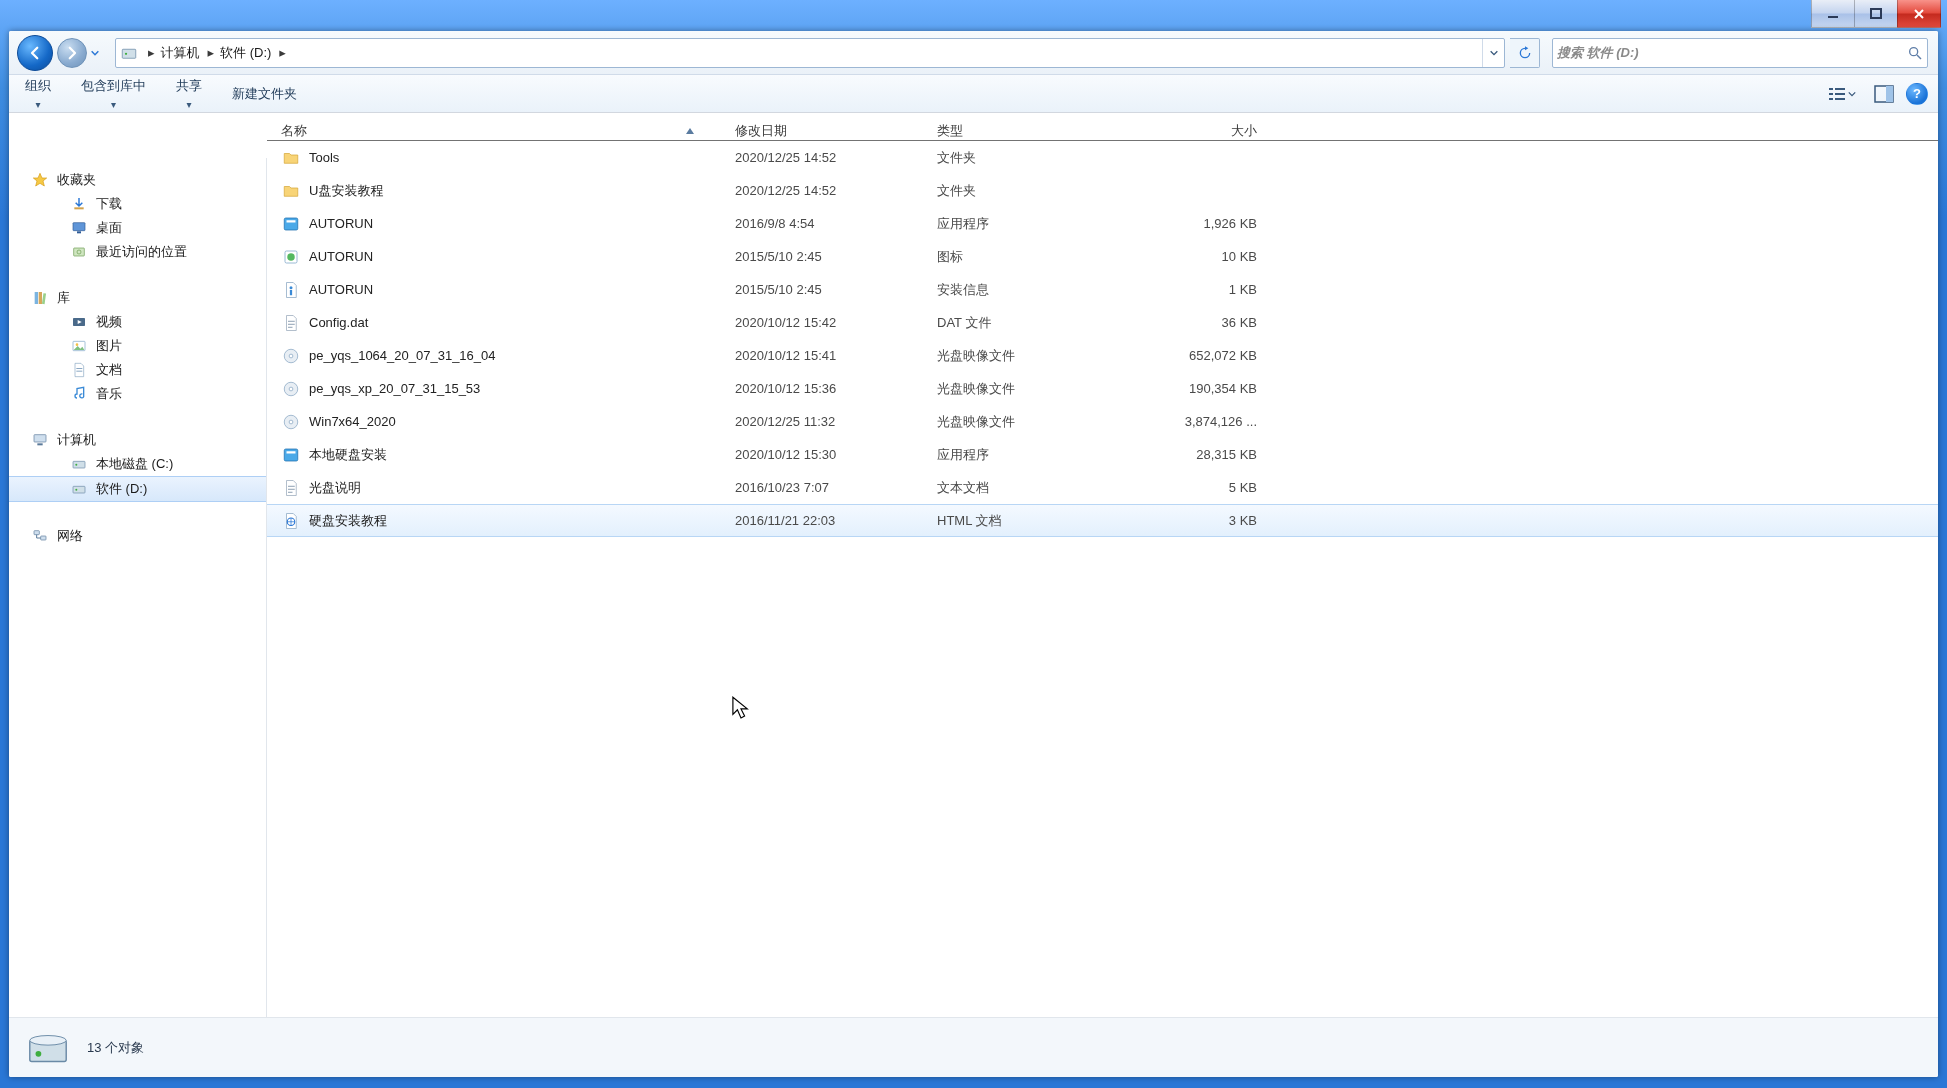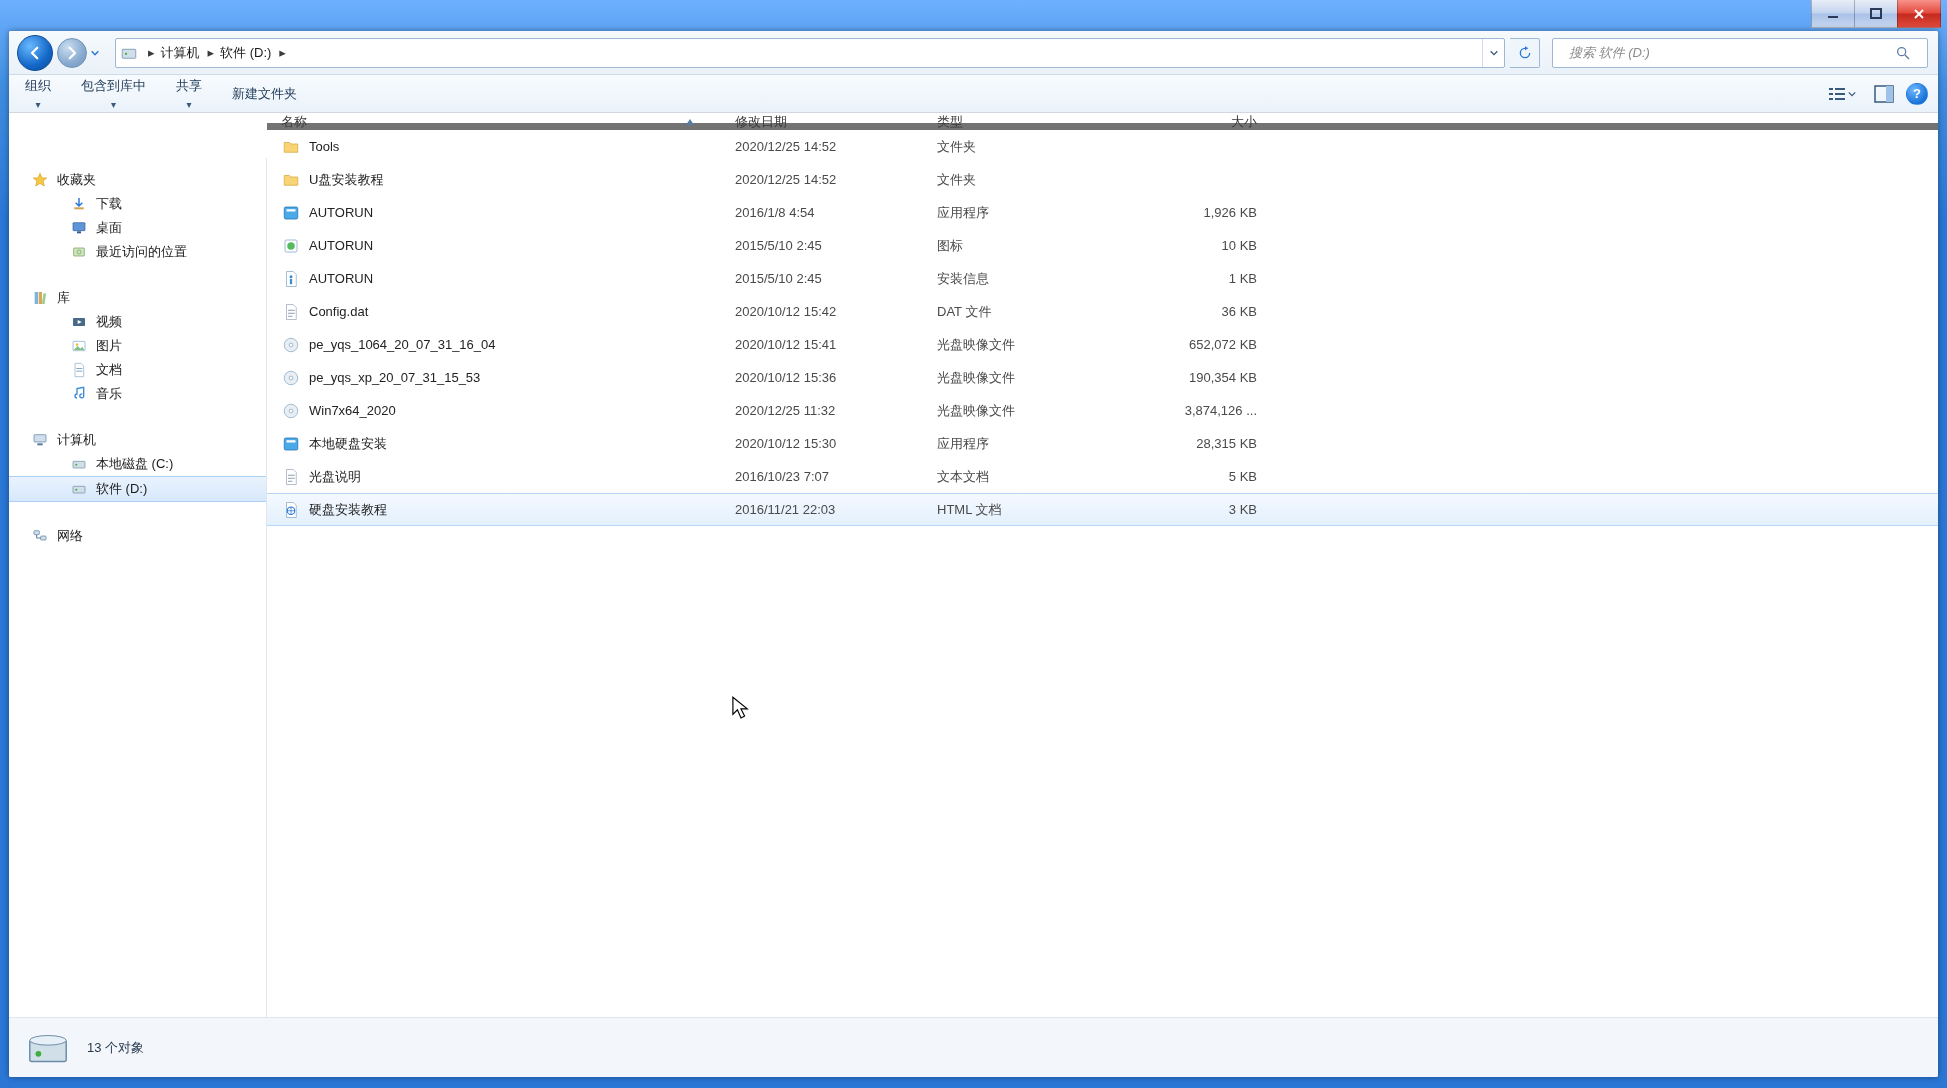--- a/index.html
+++ b/index.html
@@ -101,22 +101,23 @@
 .crumb-dropdown {
   width:22px; height:100%; margin-left:auto; display:flex;align-items:center;justify-content:center; border-left:1px solid #d0dbe9;
 }
 .refresh-btn {
   width:30px; height:30px; border:1px solid #9db7d4; border-left:none; border-radius:0 2px 2px 0;
   display:flex;align-items:center;justify-content:center; color:#2a77d6; background:#eef5fb;
   margin-left:-1px;
 }
 .search-box {
   width:376px; height:30px; border:1px solid #9db7d4; border-radius:2px; background:#fff;
-  margin-left:6px; display:flex; align-items:center; padding:0 16px; color:#8a8a8a; font-style:italic;
+  margin-left:6px; display:flex; align-items:center; padding:0 4px; color:#8a8a8a; font-style:italic;
   justify-content:space-between;
+  font-weight:bold;
 }
 .search-box span { font-style:italic; }
 .search-box svg { width:16px; height:16px; color:#5f7ea8; }
 
 
 .toolbar {
   height: 38px;
   background: linear-gradient(180deg,#f8fbfe 0%,#eaf2fa 100%);
   border-bottom:1px solid #d2d7df;
   display:flex; align-items:center; padding:0 10px; gap:18px;
@@ -142,21 +143,21 @@
 .nav-item {
   display:flex; align-items:center; gap:8px; padding:3px 0 3px 22px; color:#1a1a1a;
 }
 .nav-item.child { padding-left:61px; }
 .nav-item.selected { background:linear-gradient(180deg,#eaf3fe 0%,#d7e8fb 100%); border:1px solid #aecff5; border-left:none; border-right:none; }
 .nav-item .ico { width:18px;height:18px; display:inline-flex;align-items:center;justify-content:center; }
 
 
 .file-area { flex:1; display:flex; flex-direction:column; }
 .col-headers {
-  height:17px; border-bottom:7px solid #737373; display:flex; align-items:flex-start;
+  height:28px; border-bottom:1px solid #737373; display:flex; align-items:flex-end;
   color:#3a3a3a; padding-left:14px;
 }
 .col-name { width:454px; display:flex; align-items:center; gap:6px; }
 .col-date { width:202px; }
 .col-type { width:202px; }
 .col-size { width:130px; text-align:right; padding-right:12px; }
 .sort-ind { width:10px;height:10px; margin-left:auto; margin-right:40px; color:#5a7ba0; }
 
 .file-rows { flex:1; overflow:auto; }
 .file-row {
@@ -489,21 +490,21 @@
             <div class="file-row">
               <div class="name-cell">
                 <span class="file-ico">
                   <svg viewBox="0 0 24 24" width="18" height="18">
                     <rect x="3" y="4" width="18" height="16" rx="2" fill="#4aa9e8" stroke="#1d6fae"></rect>
                     <rect x="6" y="7" width="12" height="3" fill="#fff"></rect>
                   </svg>
                 </span>
                 <span>AUTORUN</span>
               </div>
-              <div class="date-cell">2016/1/8 4:54</div>
+              <div class="date-cell">2016/9/8 4:54</div>
               <div class="type-cell">应用程序</div>
               <div class="size-cell">1,926 KB</div>
             </div>
             <div class="file-row">
               <div class="name-cell">
                 <span class="file-ico">
                   <svg viewBox="0 0 24 24" width="18" height="18">
                     <rect x="4" y="4" width="16" height="16" rx="2" fill="#fff" stroke="#7aa3c6"></rect>
                     <circle cx="12" cy="12" r="5" fill="#55b960"></circle>
                   </svg>

